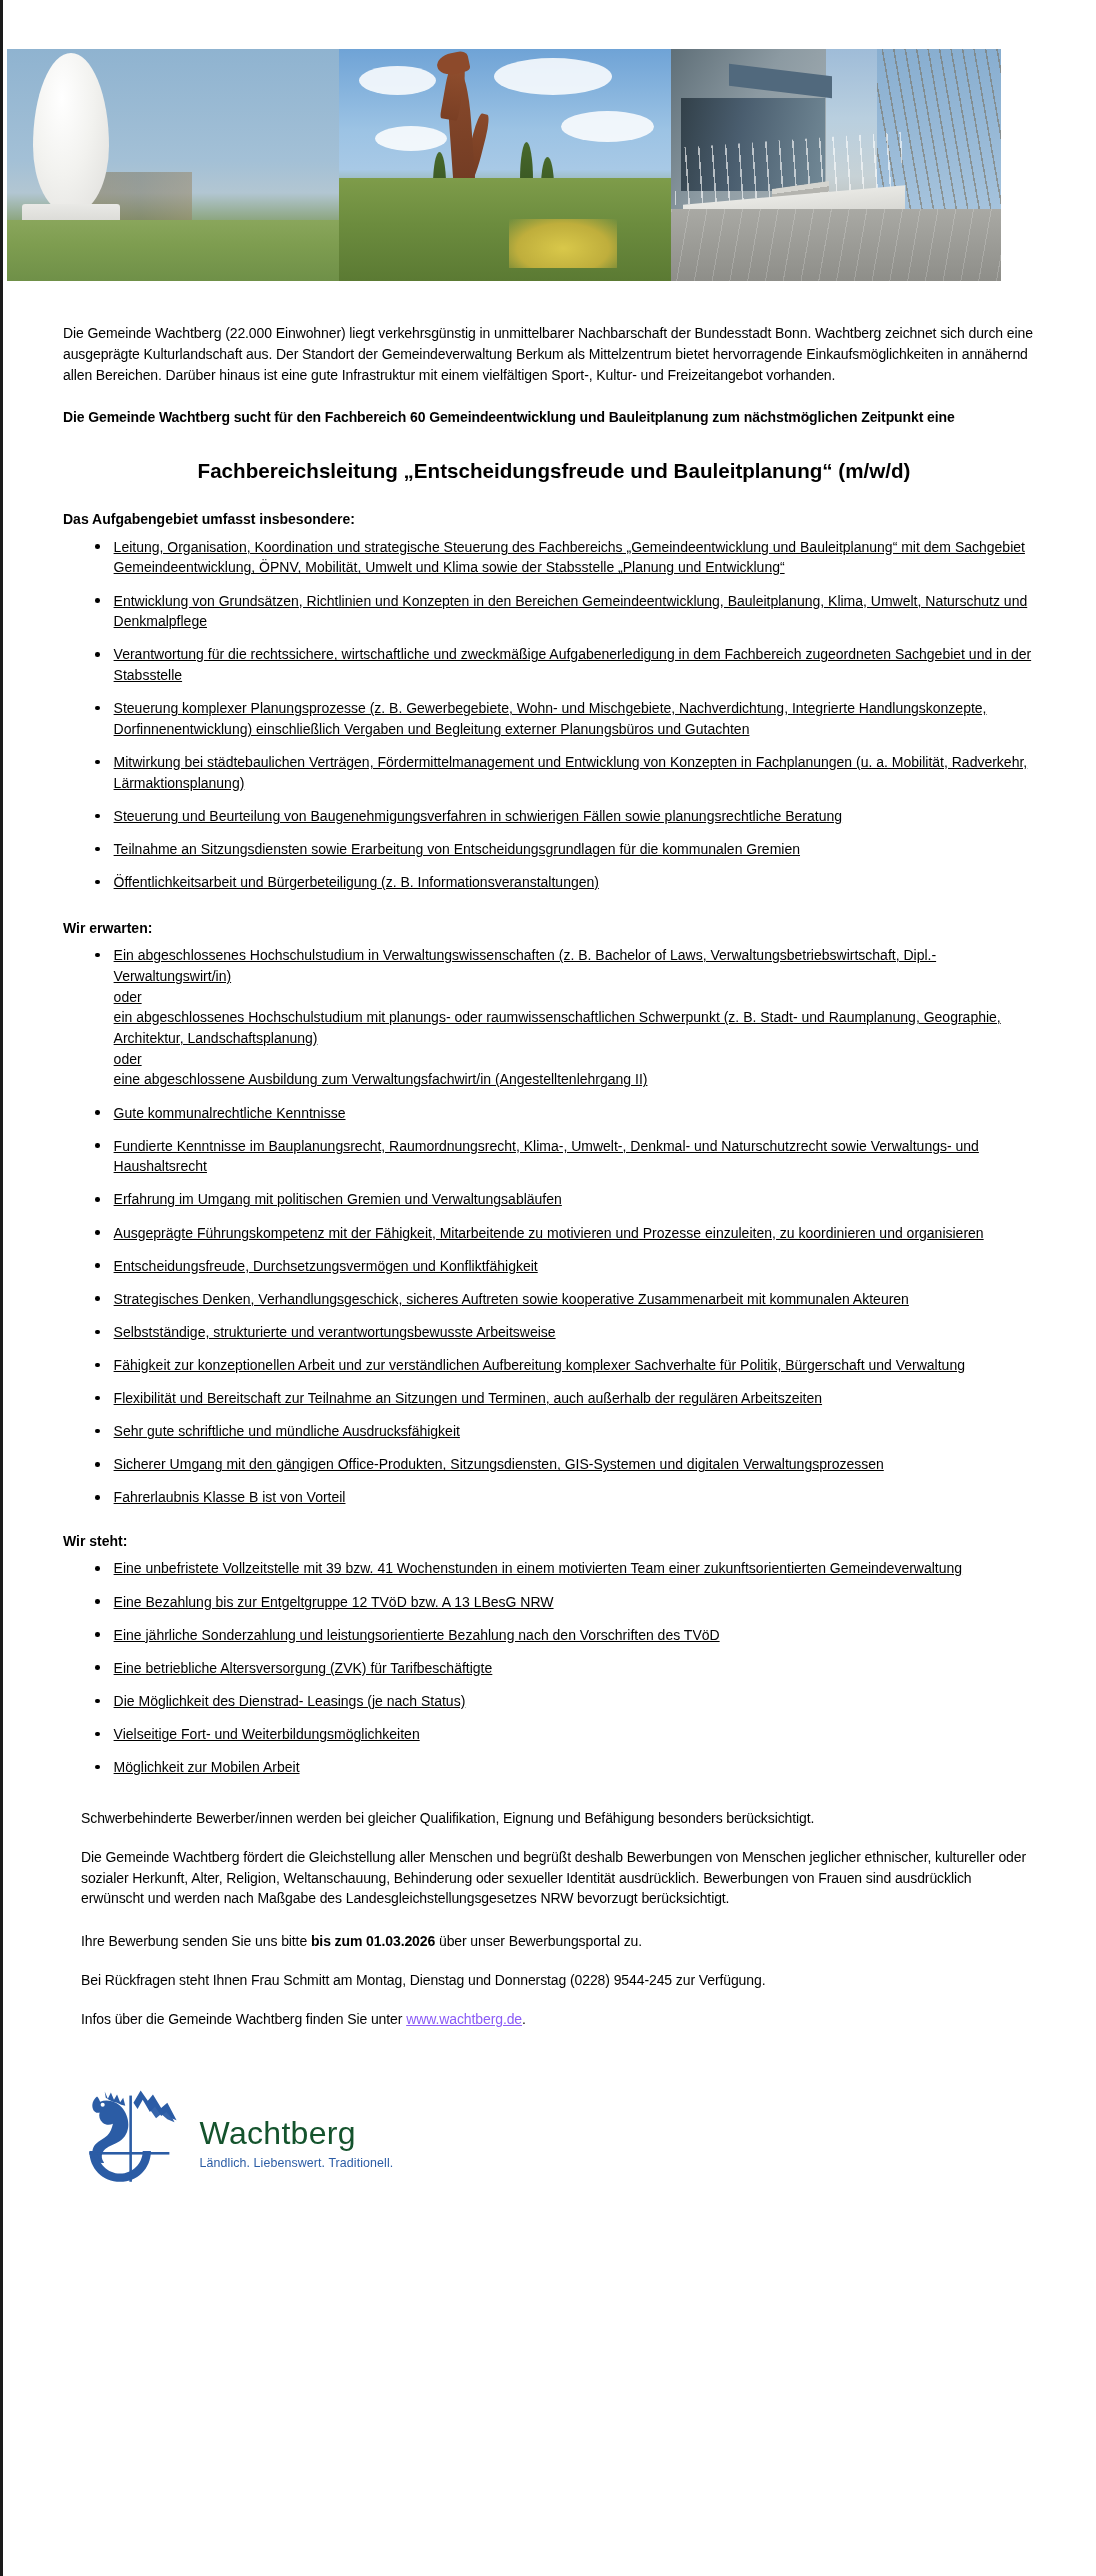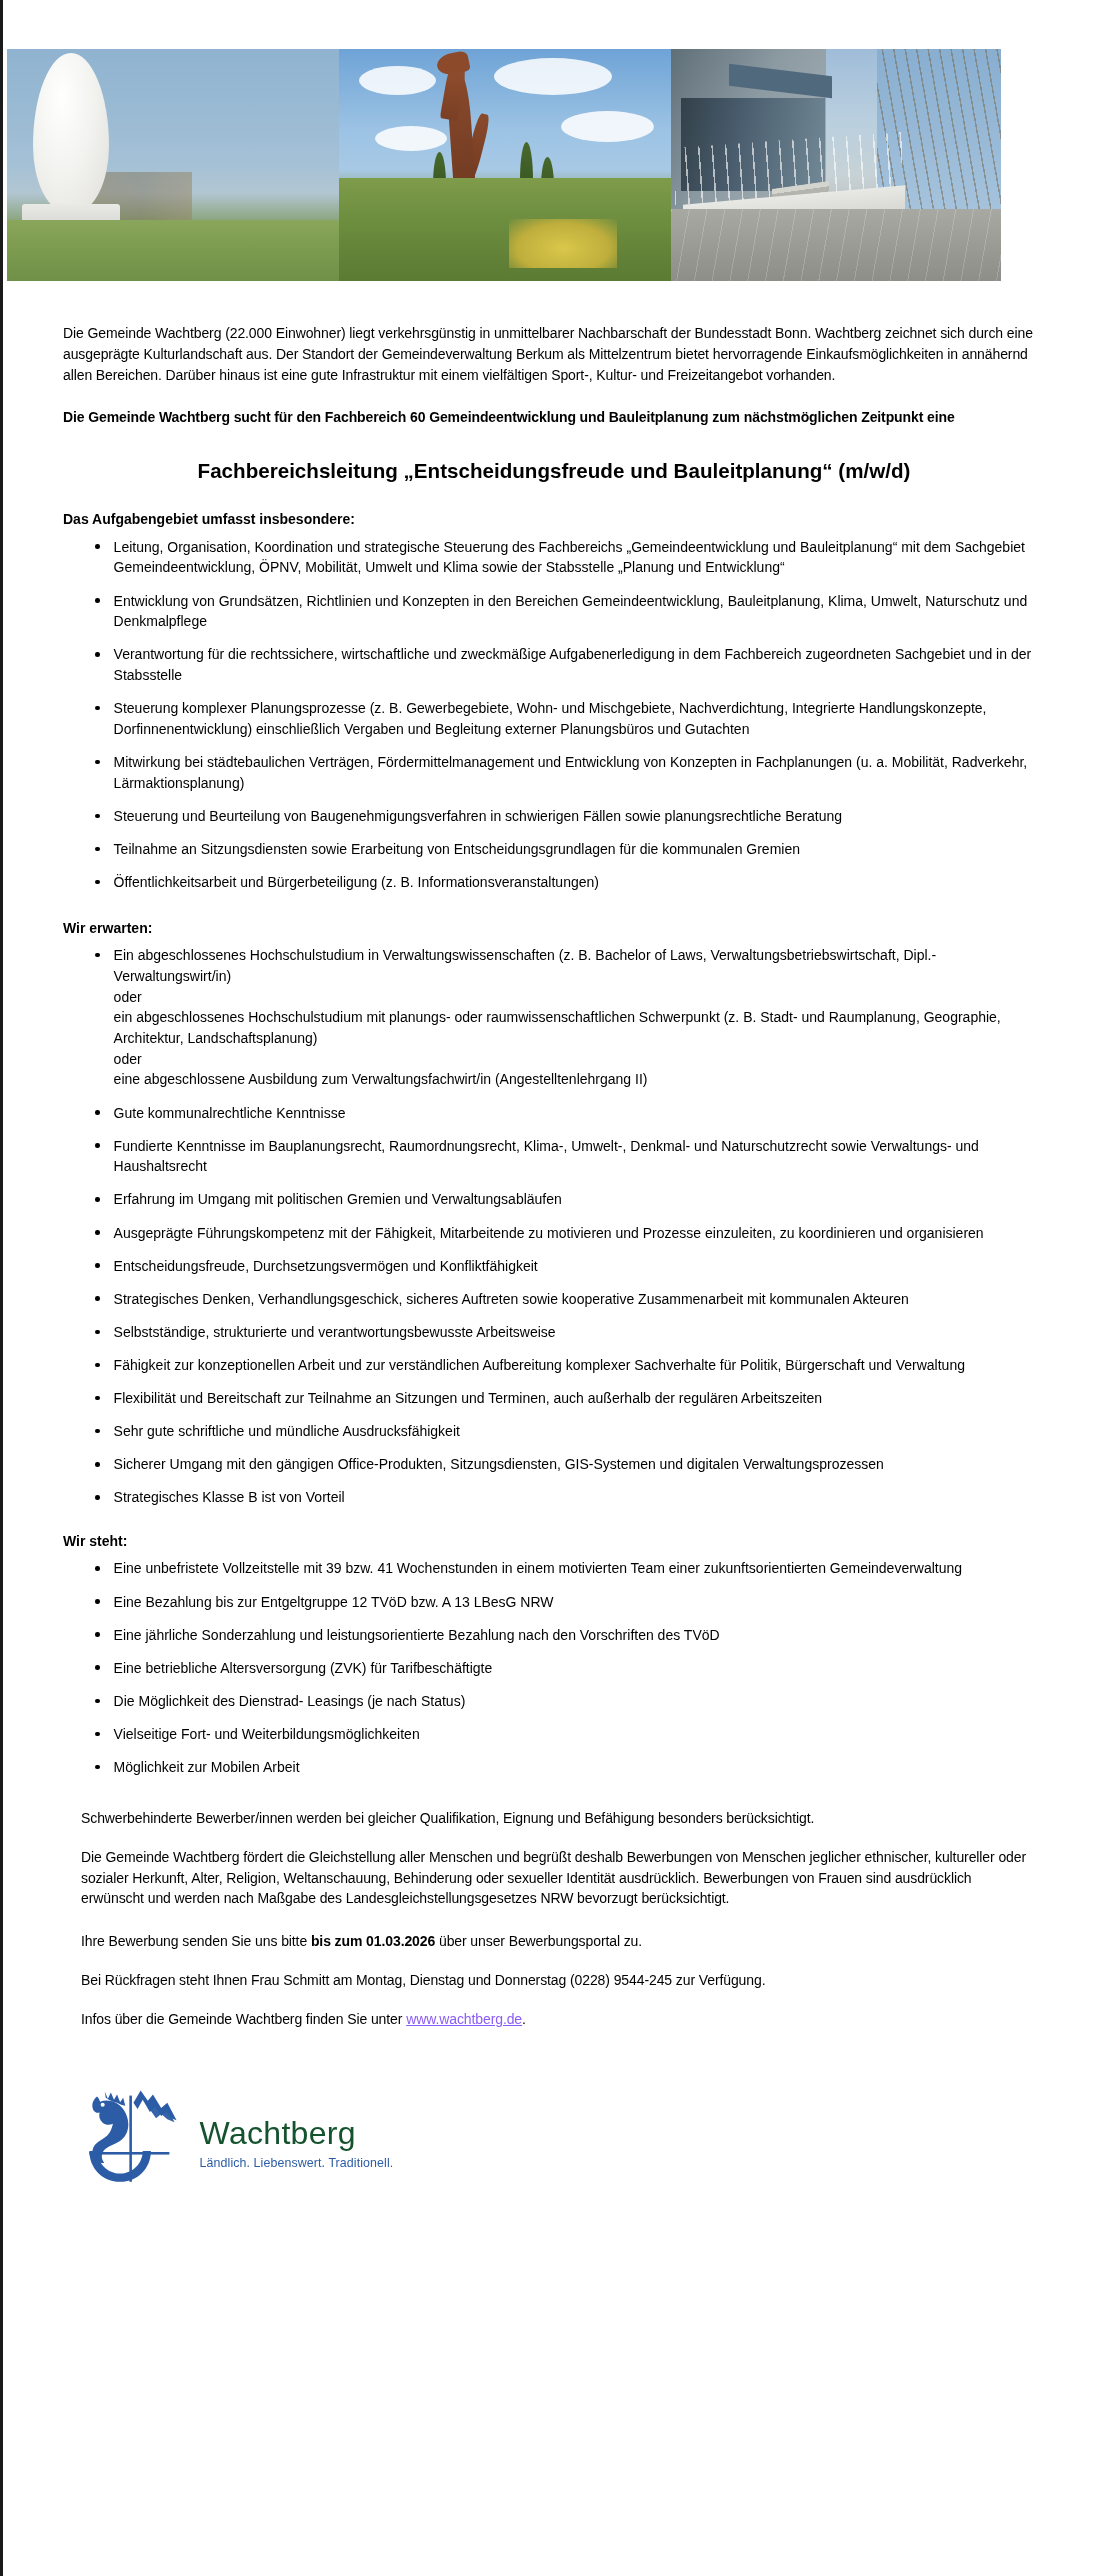--- a/index.html
+++ b/index.html
@@ -230,20 +230,21 @@
     margin: 9.3px 0 0 0;
     padding: 0 0 0 30px;
     list-style: none;
   }
   ul.bullets > li {
     position: relative;
     font-size: 14px;
     line-height: 1.48;
     margin: 0 0 12.4px 0;
     padding-left: 20.6px;
+    text-decoration: underline;
   }
   ul.bullets > li:last-child { margin-bottom: 0; }
   ul.bullets > li::before {
     content: "";
     position: absolute;
     left: 2.1px;
     top: 7.7px;
     width: 4.6px;
     height: 4.6px;
     background: #000000;
@@ -363,21 +364,21 @@
       <li>Fundierte Kenntnisse im Bauplanungsrecht, Raumordnungsrecht, Klima-, Umwelt-, Denkmal- und Naturschutzrecht sowie Verwaltungs- und Haushaltsrecht</li>
       <li>Erfahrung im Umgang mit politischen Gremien und Verwaltungsabläufen</li>
       <li>Ausgeprägte Führungskompetenz mit der Fähigkeit, Mitarbeitende zu motivieren und Prozesse einzuleiten, zu koordinieren und organisieren</li>
       <li>Entscheidungsfreude, Durchsetzungsvermögen und Konfliktfähigkeit</li>
       <li>Strategisches Denken, Verhandlungsgeschick, sicheres Auftreten sowie kooperative Zusammenarbeit mit kommunalen Akteuren</li>
       <li>Selbstständige, strukturierte und verantwortungsbewusste Arbeitsweise</li>
       <li>Fähigkeit zur konzeptionellen Arbeit und zur verständlichen Aufbereitung komplexer Sachverhalte für Politik, Bürgerschaft und Verwaltung</li>
       <li>Flexibilität und Bereitschaft zur Teilnahme an Sitzungen und Terminen, auch außerhalb der regulären Arbeitszeiten</li>
       <li>Sehr gute schriftliche und mündliche Ausdrucksfähigkeit</li>
       <li>Sicherer Umgang mit den gängigen Office-Produkten, Sitzungsdiensten, GIS-Systemen und digitalen Verwaltungsprozessen</li>
-      <li>Strategisches Klasse B ist von Vorteil</li>
+      <li>Fahrerlaubnis Klasse B ist von Vorteil</li>
     </ul>
 
     <h2 class="sec-head tight">Wir steht:</h2>
     <ul class="bullets">
       <li>Eine unbefristete Vollzeitstelle mit 39 bzw. 41 Wochenstunden in einem motivierten Team einer zukunftsorientierten Gemeindeverwaltung</li>
       <li>Eine Bezahlung bis zur Entgeltgruppe 12 TVöD bzw. A 13 LBesG NRW</li>
       <li>Eine jährliche Sonderzahlung und leistungsorientierte Bezahlung nach den Vorschriften des TVöD</li>
       <li>Eine betriebliche Altersversorgung (ZVK) für Tarifbeschäftigte</li>
       <li>Die Möglichkeit des Dienstrad- Leasings (je nach Status)</li>
       <li>Vielseitige Fort- und Weiterbildungsmöglichkeiten</li>

